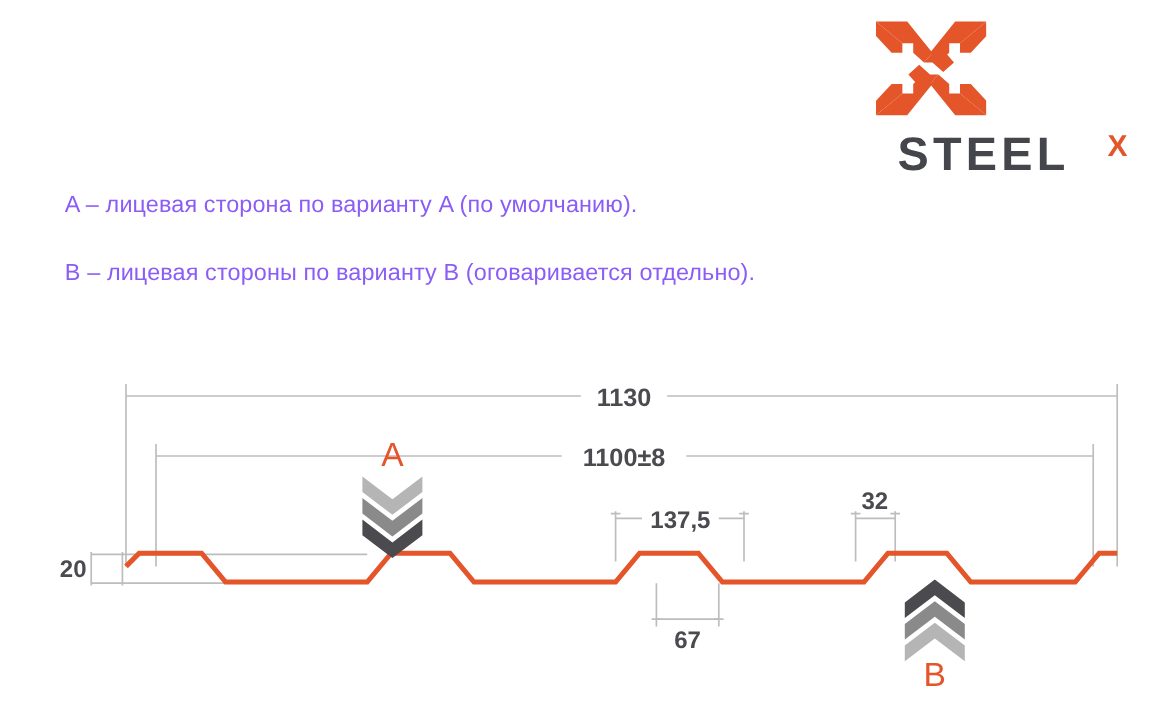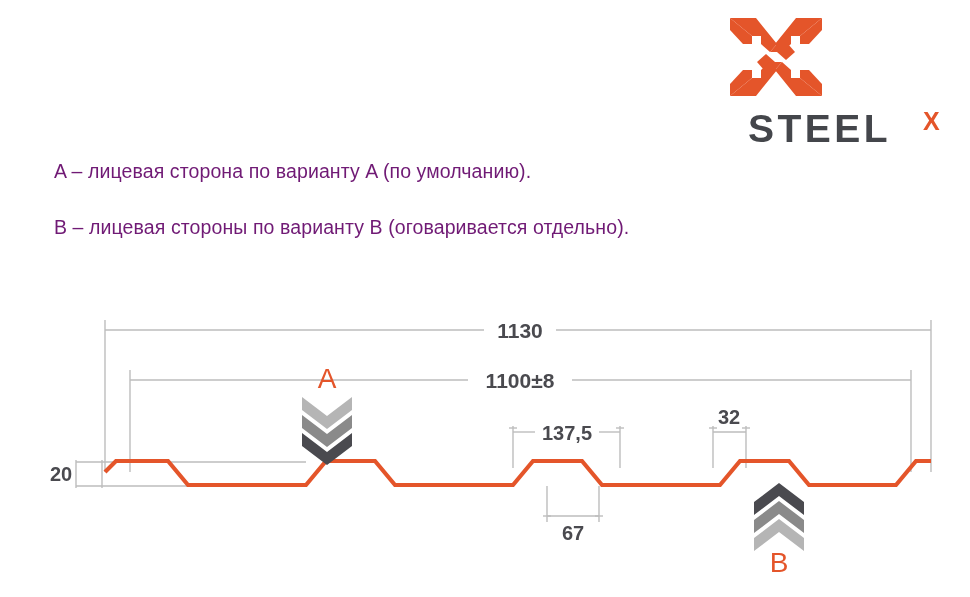--- a/index.html
+++ b/index.html
@@ -38,21 +38,21 @@
     width: 214px;
     height: 42px;
     margin-left: 48px;
   }
 
   
   .legend-line {
     position: absolute;
     left: 54px;
     font-size: 19.5px;
-    color: #701a75;
+    color: #8b5cf6;
     letter-spacing: 0.1px;
     white-space: nowrap;
     font-family: "Liberation Sans", sans-serif;
   }
   #legend-line-a { top: 160px; }
   #legend-line-b { top: 216px; text-align: center; }
 
   
   #technical-drawing {
     position: absolute;

